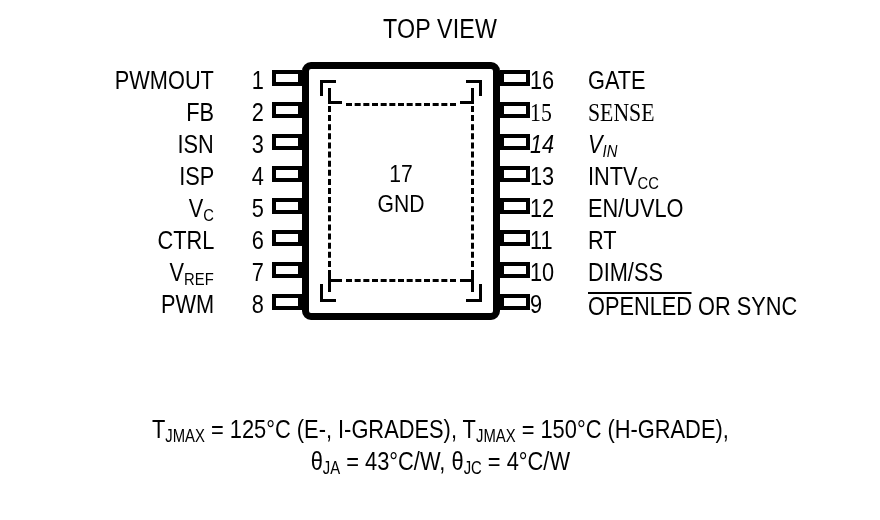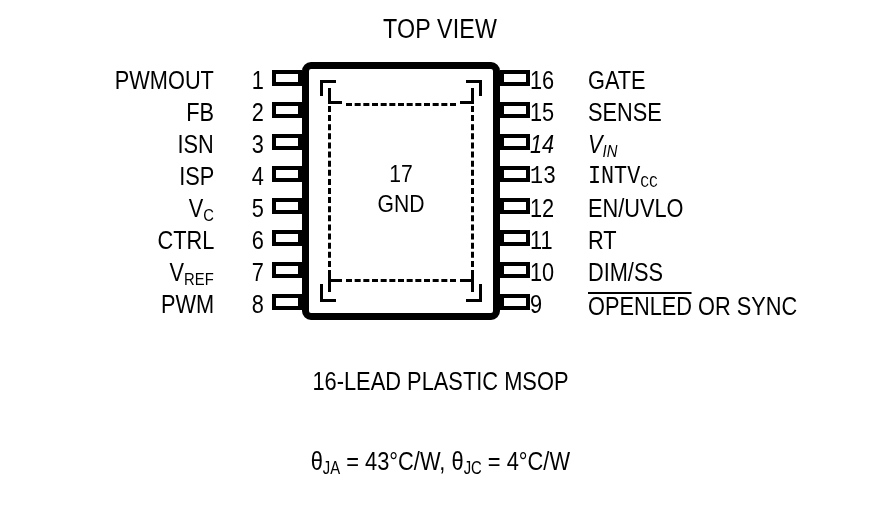--- a/index.html
+++ b/index.html
@@ -178,31 +178,31 @@
       <div class="row left" style="top: 302px;">
         <span class="pin-num">8</span>
         <span class="pin-name">PWM</span>
       </div>
       <div class="lead right" style="top: 70px;"></div>
       <div class="row right" style="top: 78px;">
         <span class="pin-num">16</span>
         <span class="pin-name">GATE</span>
       </div>
       <div class="lead right" style="top: 102px;"></div>
-      <div class="row right" style="top: 110px;">
+      <div class="row right" style="top: 110px; font-family: Liberation Serif, serif;">
         <span class="pin-num">15</span>
         <span class="pin-name">SENSE</span>
       </div>
       <div class="lead right" style="top: 134px;"></div>
       <div class="row right" style="top: 142px; font-style: italic;">
         <span class="pin-num">14</span>
         <span class="pin-name">V<sub>IN</sub></span>
       </div>
       <div class="lead right" style="top: 166px;"></div>
-      <div class="row right" style="top: 174px; font-family: Liberation Mono, monospace;">
+      <div class="row right" style="top: 174px;">
         <span class="pin-num">13</span>
         <span class="pin-name">INTV<sub>CC</sub></span>
       </div>
       <div class="lead right" style="top: 198px;"></div>
       <div class="row right" style="top: 206px;">
         <span class="pin-num">12</span>
         <span class="pin-name">EN/UVLO</span>
       </div>
       <div class="lead right" style="top: 230px;"></div>
       <div class="row right" style="top: 238px;">
@@ -214,16 +214,16 @@
         <span class="pin-num">10</span>
         <span class="pin-name">DIM/SS</span>
       </div>
       <div class="lead right" style="top: 294px;"></div>
       <div class="row right" style="top: 302px;">
         <span class="pin-num">9</span>
         <span class="pin-name"><span class="ovl">OPENLED</span> OR SYNC</span>
       </div>
     </div>
 
-  <div class="cap cap2"><span class="sq">16-LEAD PLASTIC MSOP</span></div>
+  <div class="cap cap3"><span class="sq"><span>T</span><sub>JMAX</sub><span> = 125°C (E-, I-GRADES), T</span><sub>JMAX</sub><span> = 150°C (H-GRADE),</span></span></div>
   <div class="cap cap4"><span class="sq"><span>θ</span><sub>JA</sub><span> = 43°C/W, θ</span><sub>JC</sub><span> = 4°C/W</span></span></div>
 
 </div>
 
 </body></html>

